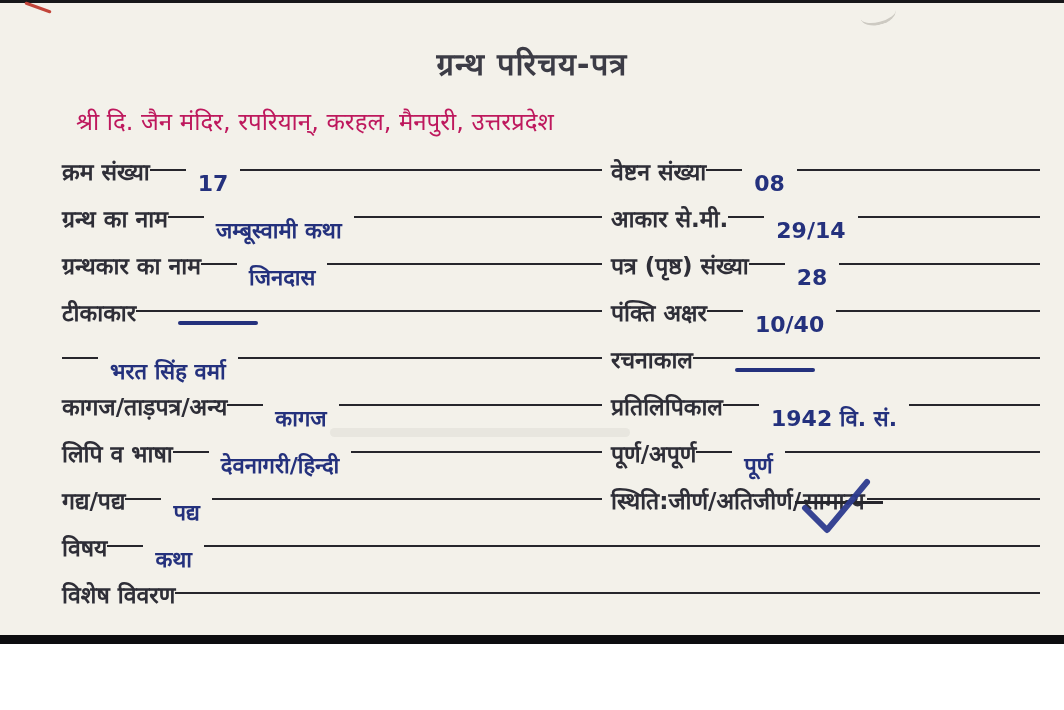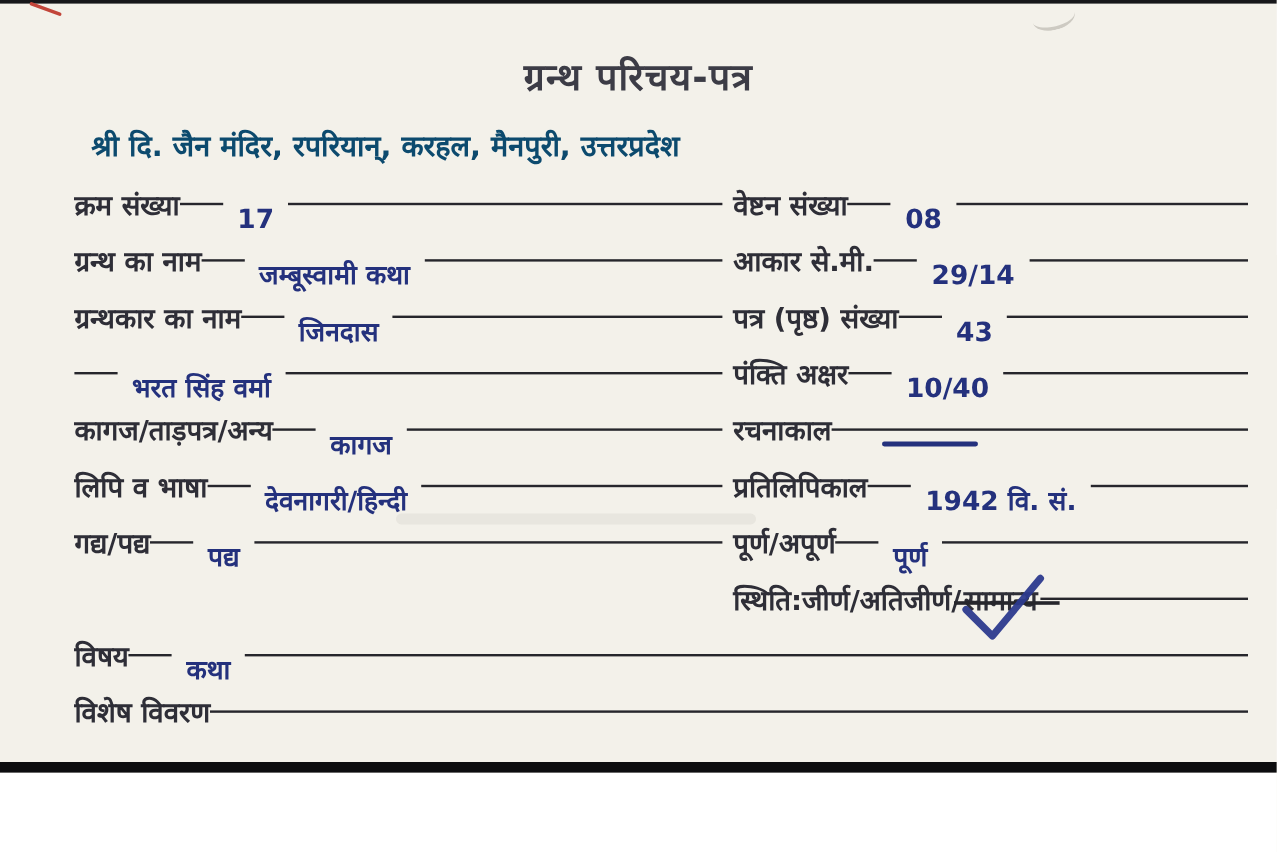--- a/index.html
+++ b/index.html
@@ -10,21 +10,21 @@
   .top-edge{position:absolute;top:0;left:0;width:100%;height:3px;background:#17171a;}
   .bottom-edge{position:absolute;bottom:0;left:0;width:100%;height:9px;background:#0d0d0f;}
   .red-mark{position:absolute;left:24px;top:6px;width:28px;height:3px;background:#c2453a;transform:rotate(20deg);border-radius:2px;}
   .gray-squiggle{position:absolute;left:860px;top:4px;width:36px;height:18px;border-bottom:3px solid #b9b6ae;border-radius:50%;transform:rotate(-14deg);opacity:.65;}
   .smudge{position:absolute;left:330px;top:428px;width:300px;height:9px;background:#dedcd5;opacity:.55;border-radius:5px;}
 
   .title{margin:0;padding-top:42px;text-align:center;font-size:31px;font-weight:bold;color:#3c3c46;letter-spacing:1px;}
 
   .header-line{display:flex;align-items:baseline;margin:20px 24px 0 62px;white-space:nowrap;}
   .header-lbl{font-size:25px;font-weight:bold;color:#2e2e37;}
-  .header-val{margin-left:14px;font-size:24px;font-weight:bold;color:#0c4a6e;}
+  .header-val{margin-left:14px;font-size:24px;font-weight:normal;color:#be185d;}
 
   .form{margin:18px 24px 0 62px;}
   .cols{display:grid;grid-template-columns:540px 1fr;}
   .rightcol .row{padding-left:9px;}
 
   .row{display:flex;height:47px;align-items:flex-start;}
   .lbl{font-size:23px;font-weight:600;color:#2e2e37;line-height:34px;white-space:nowrap;}
   .dash{width:36px;border-top:2.5px solid #26262c;margin-top:14px;flex:0 0 auto;}
   .value{padding:0 12px;margin-top:16px;font-size:22px;font-weight:bold;color:#24317d;white-space:nowrap;line-height:26px;text-align:right;}
   .fill{flex:1 1 auto;border-top:2.5px solid #26262c;margin-top:14px;position:relative;}
@@ -70,20 +70,26 @@
           <span class="value">जम्बूस्वामी कथा</span>
           <span class="fill"></span>
         </div>
         <div class="row">
           <span class="lbl">ग्रन्थकार का नाम</span>
           <span class="dash"></span>
           <span class="value">जिनदास</span>
           <span class="fill"></span>
         </div>
         <div class="row">
+          <span class="lbl">टीकाकार</span>
+          <span class="fill">
+            <span class="bluedash"></span>
+          </span>
+        </div>
+        <div class="row">
           <span class="dash"></span>
           <span class="value">भरत सिंह वर्मा</span>
           <span class="fill"></span>
         </div>
         <div class="row">
           <span class="lbl">कागज/ताड़पत्र/अन्य</span>
           <span class="dash"></span>
           <span class="value">कागज</span>
           <span class="fill"></span>
         </div>
@@ -110,21 +116,21 @@
         </div>
         <div class="row">
           <span class="lbl">आकार से.मी.</span>
           <span class="dash"></span>
           <span class="value">29/14</span>
           <span class="fill"></span>
         </div>
         <div class="row">
           <span class="lbl">पत्र (पृष्ठ) संख्या</span>
           <span class="dash"></span>
-          <span class="value">43</span>
+          <span class="value">28</span>
           <span class="fill"></span>
         </div>
         <div class="row">
           <span class="lbl">पंक्ति अक्षर</span>
           <span class="dash"></span>
           <span class="value">10/40</span>
           <span class="fill"></span>
         </div>
         <div class="row">
           <span class="lbl">रचनाकाल</span>

